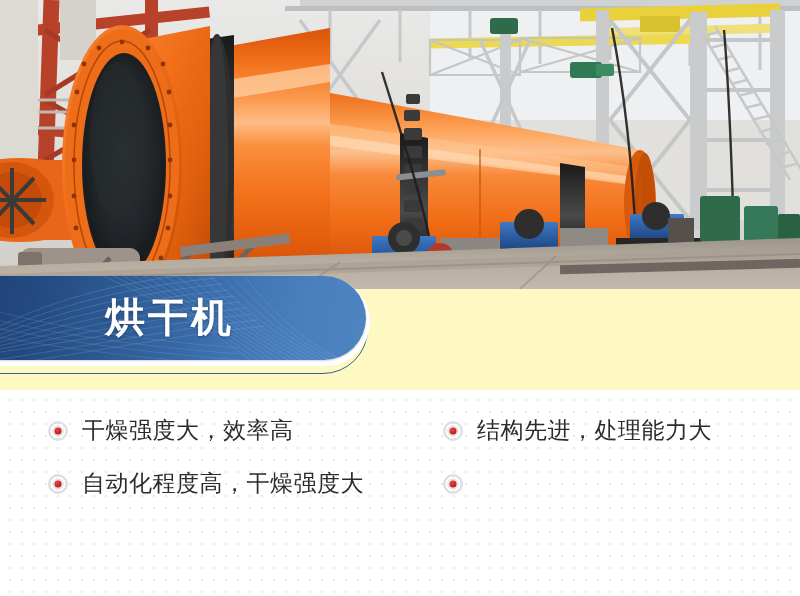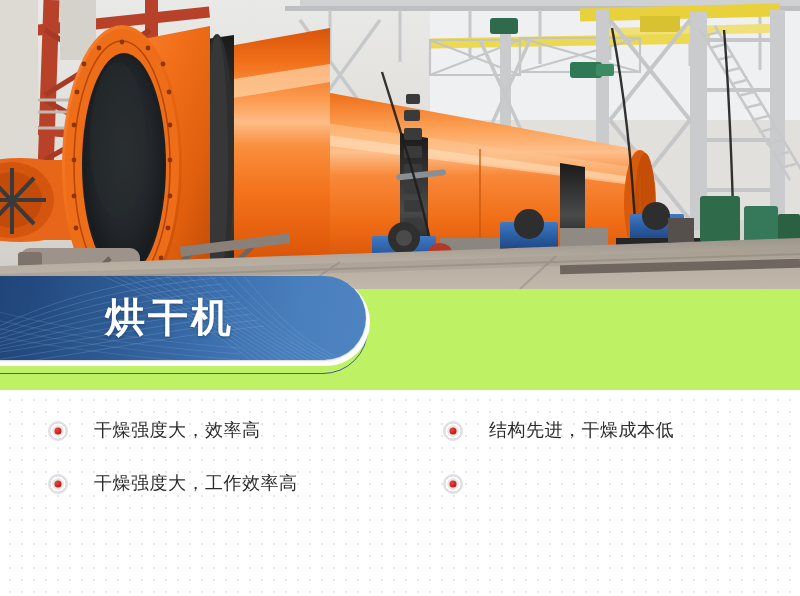--- a/index.html
+++ b/index.html
@@ -10,21 +10,21 @@
     height: 596px;
     overflow: hidden;
     background: #ffffff;
     font-family: "Liberation Sans", "DejaVu Sans", sans-serif;
   }
 
   .page {
     position: relative;
     width: 800px;
     height: 596px;
-    background: #bef264;
+    background: #fef9c3;
     overflow: hidden;
   }
 
   
   .photo {
     position: absolute;
     left: 0; top: 0;
     width: 800px; height: 289px;
     overflow: hidden;
     background: #c9c4bc;
@@ -131,26 +131,25 @@
   .bullet::after {
     content: "";
     position: absolute;
     left: 50%; top: 50%;
     transform: translate(-50%, -50%);
     width: 7px; height: 7px;
     border-radius: 50%;
     background: radial-gradient(circle at 35% 32%, #e8453c 0%, #d0221c 55%, #9c120e 100%);
   }
   .feat-text {
-    font-size: 18px;
+    font-size: 23px;
     color: #2b2b2b;
     line-height: 1.2;
     letter-spacing: 0.5px;
     white-space: nowrap;
-    margin-left: 12px;
   }
 </style>
 </head>
 <body>
 
 <div class="page">
 
   <div class="photo">
     <svg viewBox="0 0 800 289" preserveAspectRatio="none">
       <defs>
@@ -459,26 +458,26 @@
   <div class="features">
     <div class="feat-grid">
 
       <div class="feat">
         <span class="bullet"></span>
         <span class="feat-text">干燥强度大，效率高</span>
       </div>
 
       <div class="feat col2">
         <span class="bullet"></span>
-        <span class="feat-text">结构先进，干燥成本低</span>
+        <span class="feat-text">结构先进，处理能力大</span>
       </div>
 
       <div class="feat">
         <span class="bullet"></span>
-        <span class="feat-text">干燥强度大，工作效率高</span>
+        <span class="feat-text">自动化程度高，干燥强度大</span>
       </div>
 
       <div class="feat col2">
         <span class="bullet"></span>
       </div>
 
     </div>
   </div>
 
 </div>

